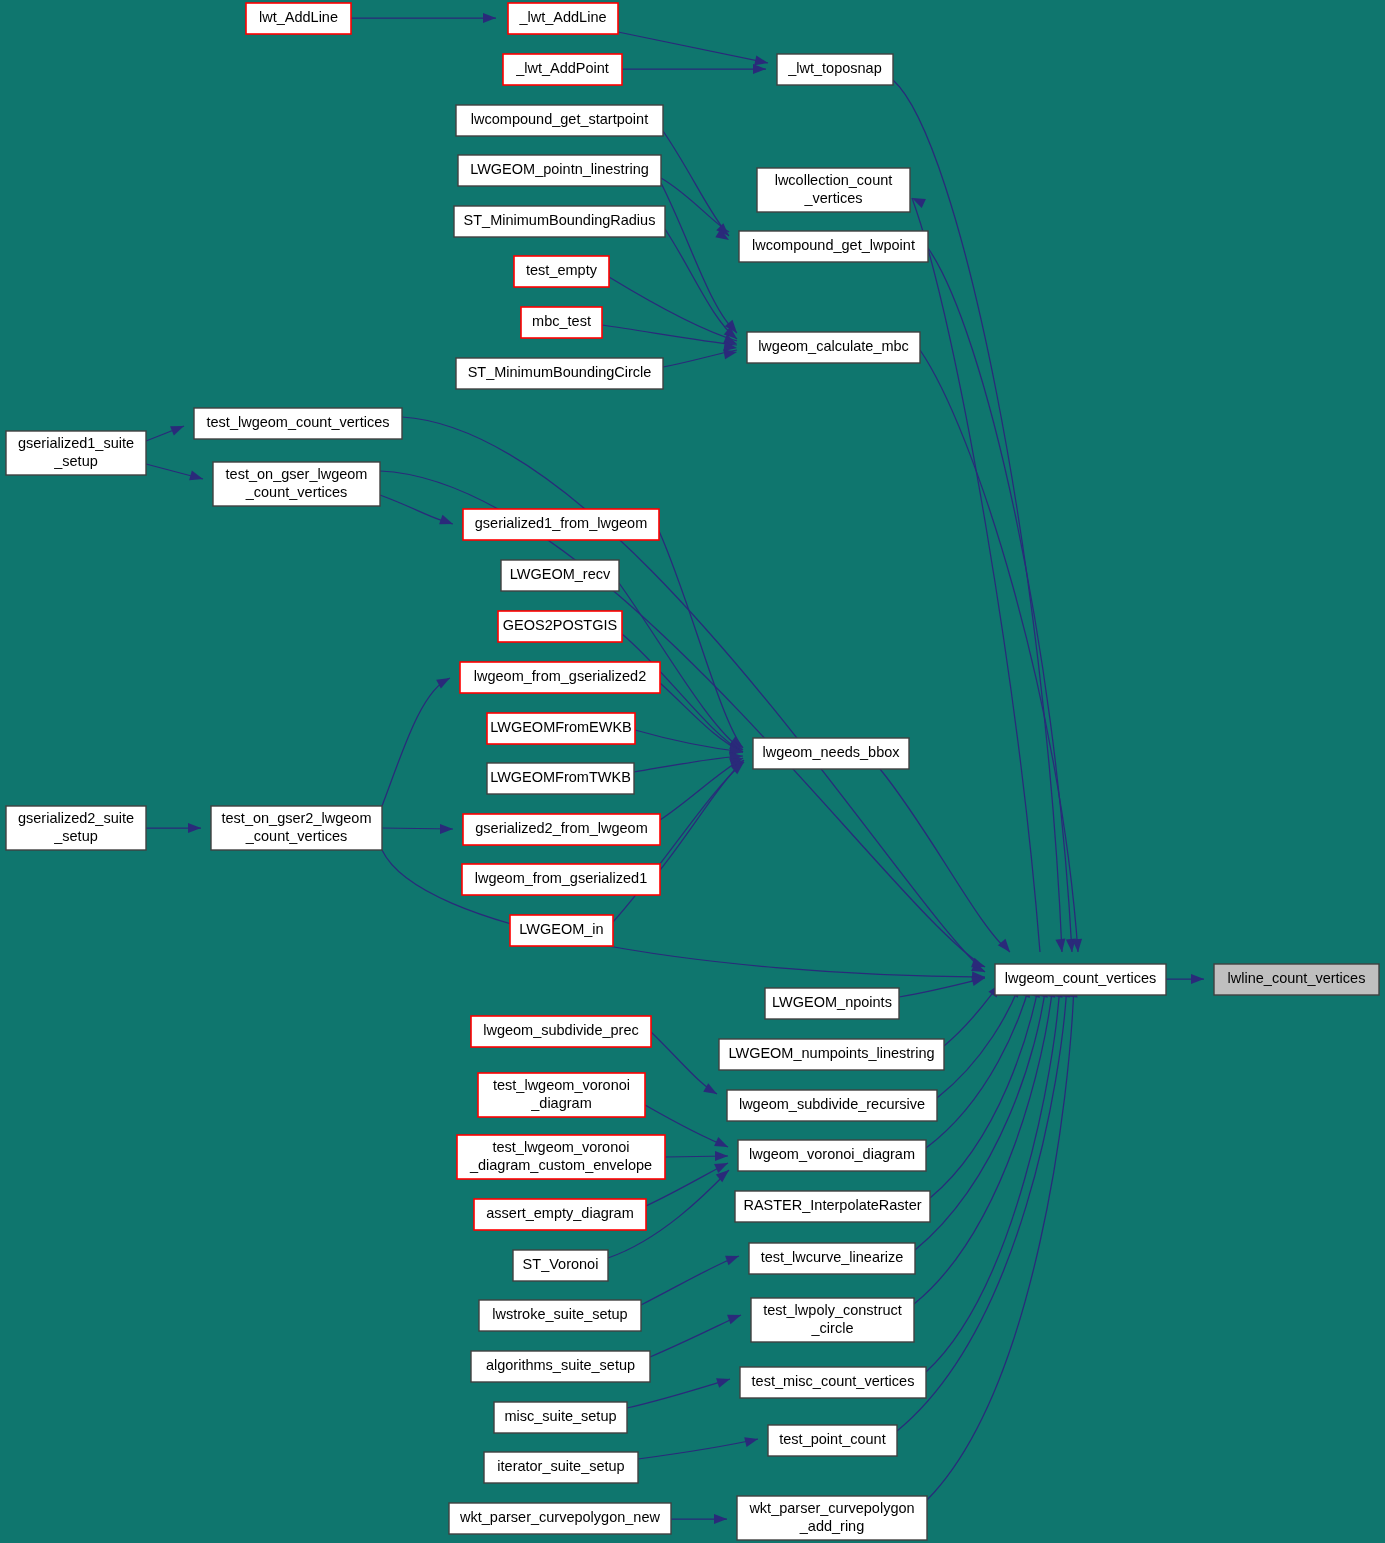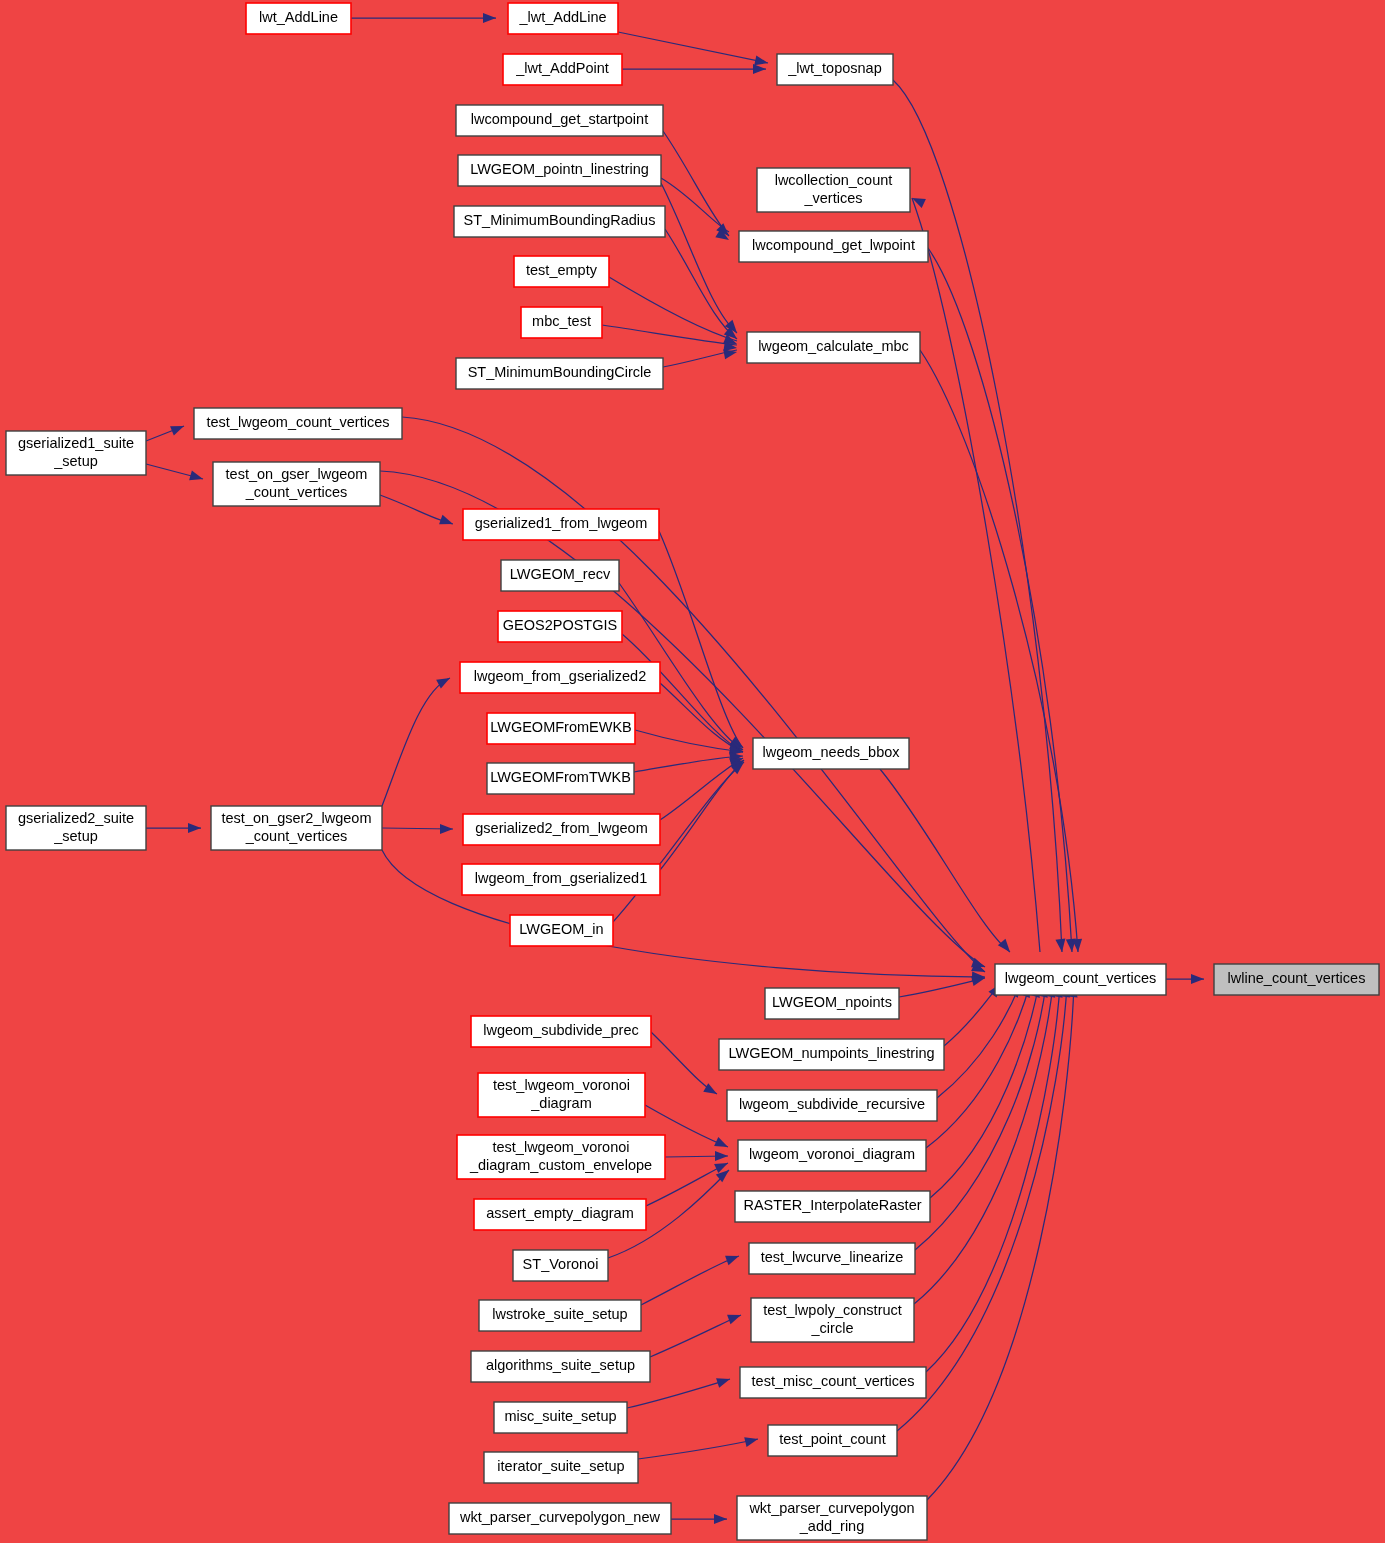--- a/index.html
+++ b/index.html
@@ -1,17 +1,17 @@
 <!DOCTYPE html>
 <html><head>
 <meta charset="utf-8">
 <style>
   html,body{margin:0;padding:0;background:#ffffff;}
   body{font-family:"Liberation Sans", sans-serif;}
-  #graph-root{position:relative;width:1385px;height:1543px;background:#ef4444;overflow:hidden;}
+  #graph-root{position:relative;width:1385px;height:1543px;background:#0f766e;overflow:hidden;}
   svg#callgraph{position:absolute;left:0;top:0;width:1385px;height:1543px;display:block;}
   .node-rect{fill:#ffffff;stroke:#404040;stroke-width:1.4;}
   .node-rect.red{stroke:#ff0000;stroke-width:1.6;}
   .node-rect.focus{fill:#bfbfbf;stroke:#404040;stroke-width:1.4;}
   .node-label{font-family:"Liberation Sans", sans-serif;font-size:14.5px;fill:#000000;
               text-anchor:middle;dominant-baseline:middle;}
   .edge{fill:none;stroke:#2a2a7a;stroke-width:1.25;}
   .arrowhead{fill:#2a2a7a;stroke:none;}
 </style>
 </head>

